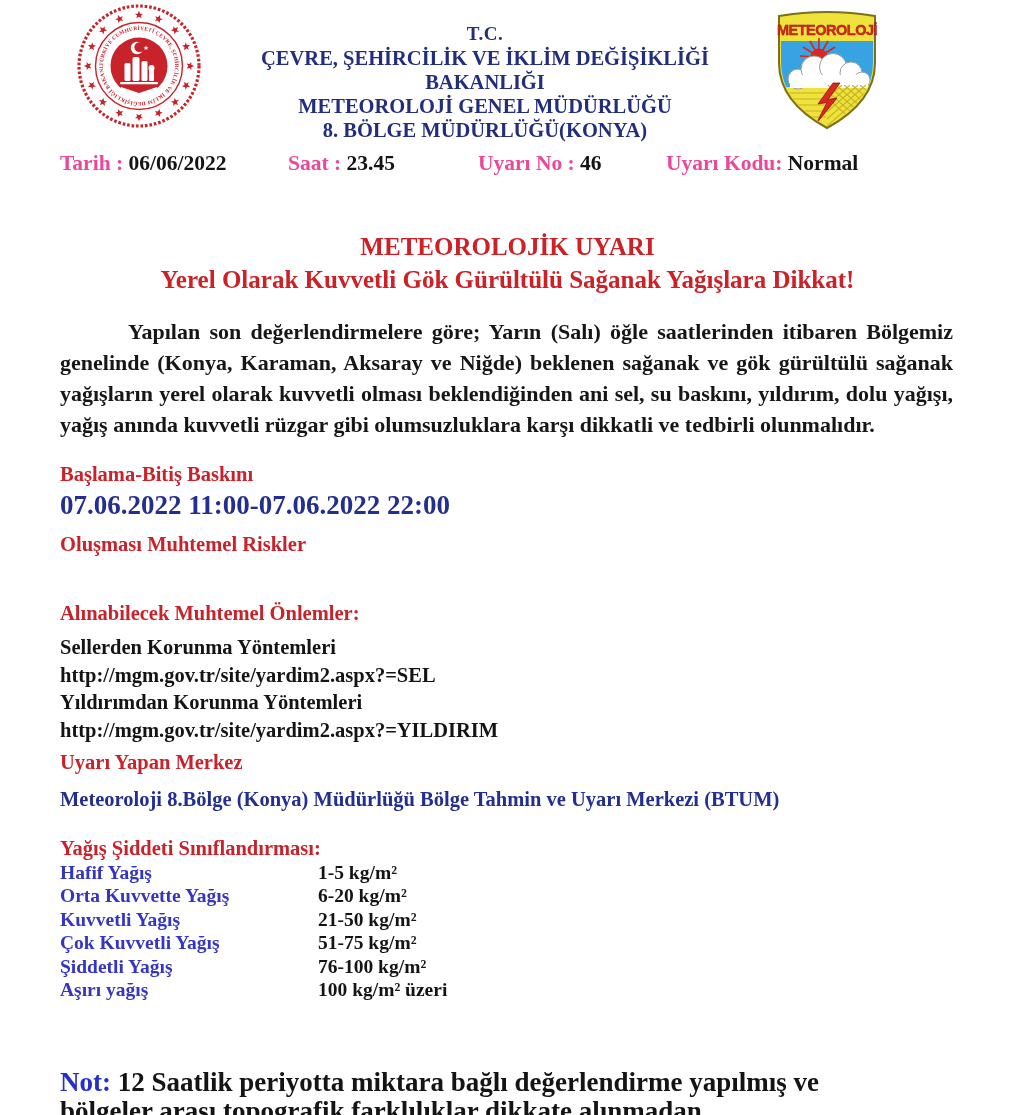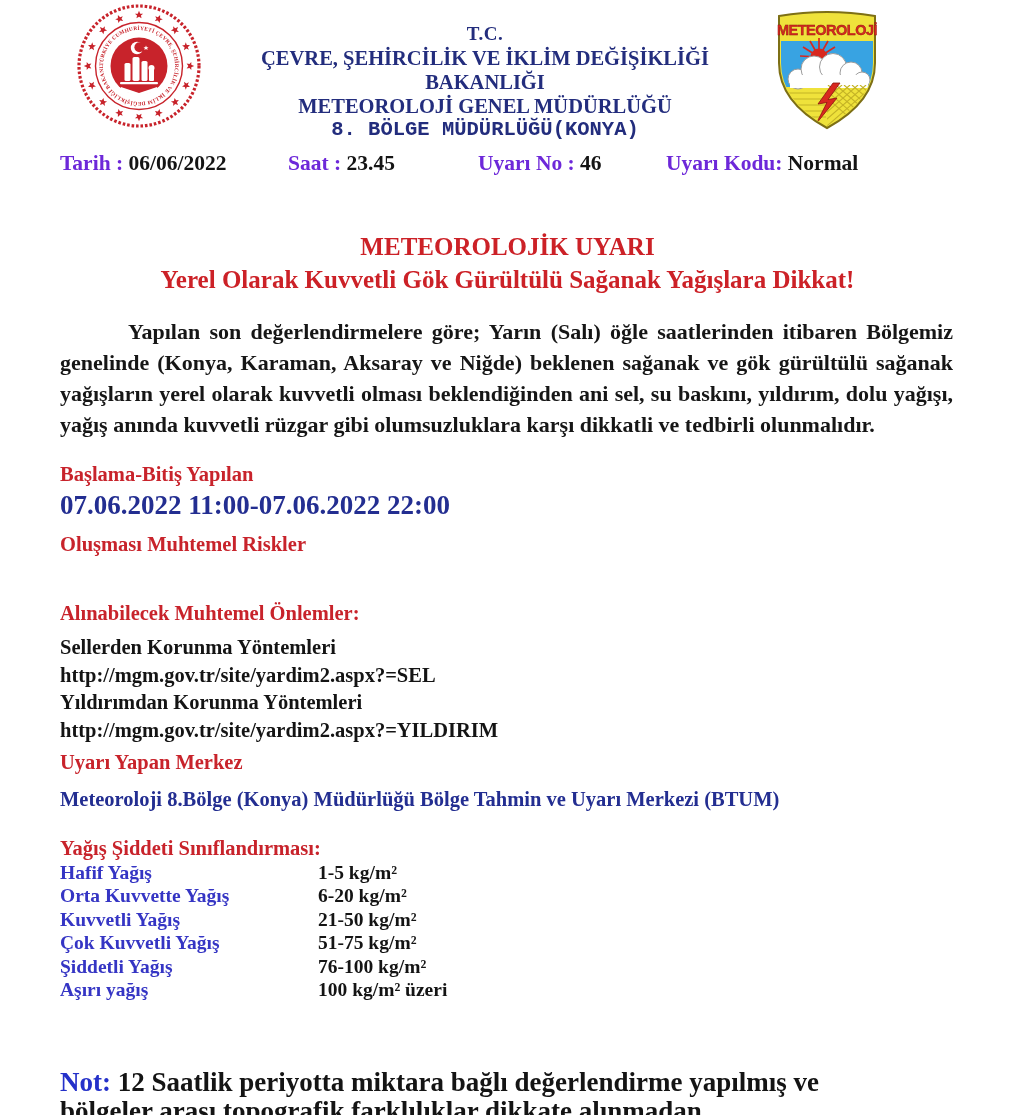--- a/index.html
+++ b/index.html
@@ -6,24 +6,24 @@
   #doc{
     position:relative;width:1015px;height:1115px;background:#ffffff;overflow:hidden;
     font-family:"Liberation Serif","DejaVu Serif",serif;font-weight:700;color:#141414;
   }
   .abs{position:absolute;}
   
   .hdr-text{left:205px;top:22px;width:560px;text-align:center;color:#232d7d;line-height:24px;}
   .hdr-l1{font-size:19px;letter-spacing:.5px;}
   .hdr-l2{font-size:20.5px;}
   .hdr-l3{font-size:20.5px;}
-  .hdr-l4{font-size:20.5px;font-family:Liberation Mono, monospace;}
+  .hdr-l4{font-size:20.5px;}
   
   .info-row{top:151px;left:0;width:1015px;height:30px;font-size:21.5px;}
-  .info-row .lbl{color:#6d28d9;}
+  .info-row .lbl{color:#ec4899;}
   .info-row .val{color:#141414;}
   .inf-tarih{left:60px;} .inf-saat{left:288px;} .inf-no{left:478px;} .inf-kodu{left:666px;}
   
   .warn-title{top:231px;left:60px;width:895px;text-align:center;color:#cc2127;}
   .warn-t1{font-size:25px;line-height:32px;}
   .warn-t2{font-size:25px;line-height:34px;}
   
   .body-par{top:316px;left:60px;width:893px;font-size:22px;line-height:31px;
     text-align:justify;text-indent:68px;color:#161616;}
   .red-head{color:#c8232b;font-size:20.5px;}
@@ -174,21 +174,21 @@
     <span class="abs inf-kodu"><span class="lbl">Uyarı Kodu:</span> <span class="val">Normal</span></span>
   </div>
 
   <div class="abs warn-title">
     <div class="warn-t1">METEOROLOJİK UYARI</div>
     <div class="warn-t2">Yerel Olarak Kuvvetli Gök Gürültülü Sağanak Yağışlara Dikkat!</div>
   </div>
 
   <div class="abs body-par">Yapılan son değerlendirmelere göre; Yarın (Salı) öğle saatlerinden itibaren Bölgemiz genelinde (Konya, Karaman, Aksaray ve Niğde) beklenen sağanak ve gök gürültülü sağanak yağışların yerel olarak kuvvetli olması beklendiğinden ani sel, su baskını, yıldırım, dolu yağışı, yağış anında kuvvetli rüzgar gibi olumsuzluklara karşı dikkatli ve tedbirli olunmalıdır.</div>
 
-  <div class="abs red-head sec-baslama-h">Başlama-Bitiş Yapılan</div>
+  <div class="abs red-head sec-baslama-h">Başlama-Bitiş Baskını</div>
   <div class="abs blue-line sec-baslama-v">07.06.2022 11:00-07.06.2022 22:00</div>
 
   <div class="abs red-head sec-risk-h">Oluşması Muhtemel Riskler</div>
 
   <div class="abs red-head sec-onlem-h">Alınabilecek Muhtemel Önlemler:</div>
   <div class="abs sec-onlem-lines">
     <div>Sellerden Korunma Yöntemleri</div>
     <div>http://mgm.gov.tr/site/yardim2.aspx?=SEL</div>
     <div>Yıldırımdan Korunma Yöntemleri</div>
     <div>http://mgm.gov.tr/site/yardim2.aspx?=YILDIRIM</div>

